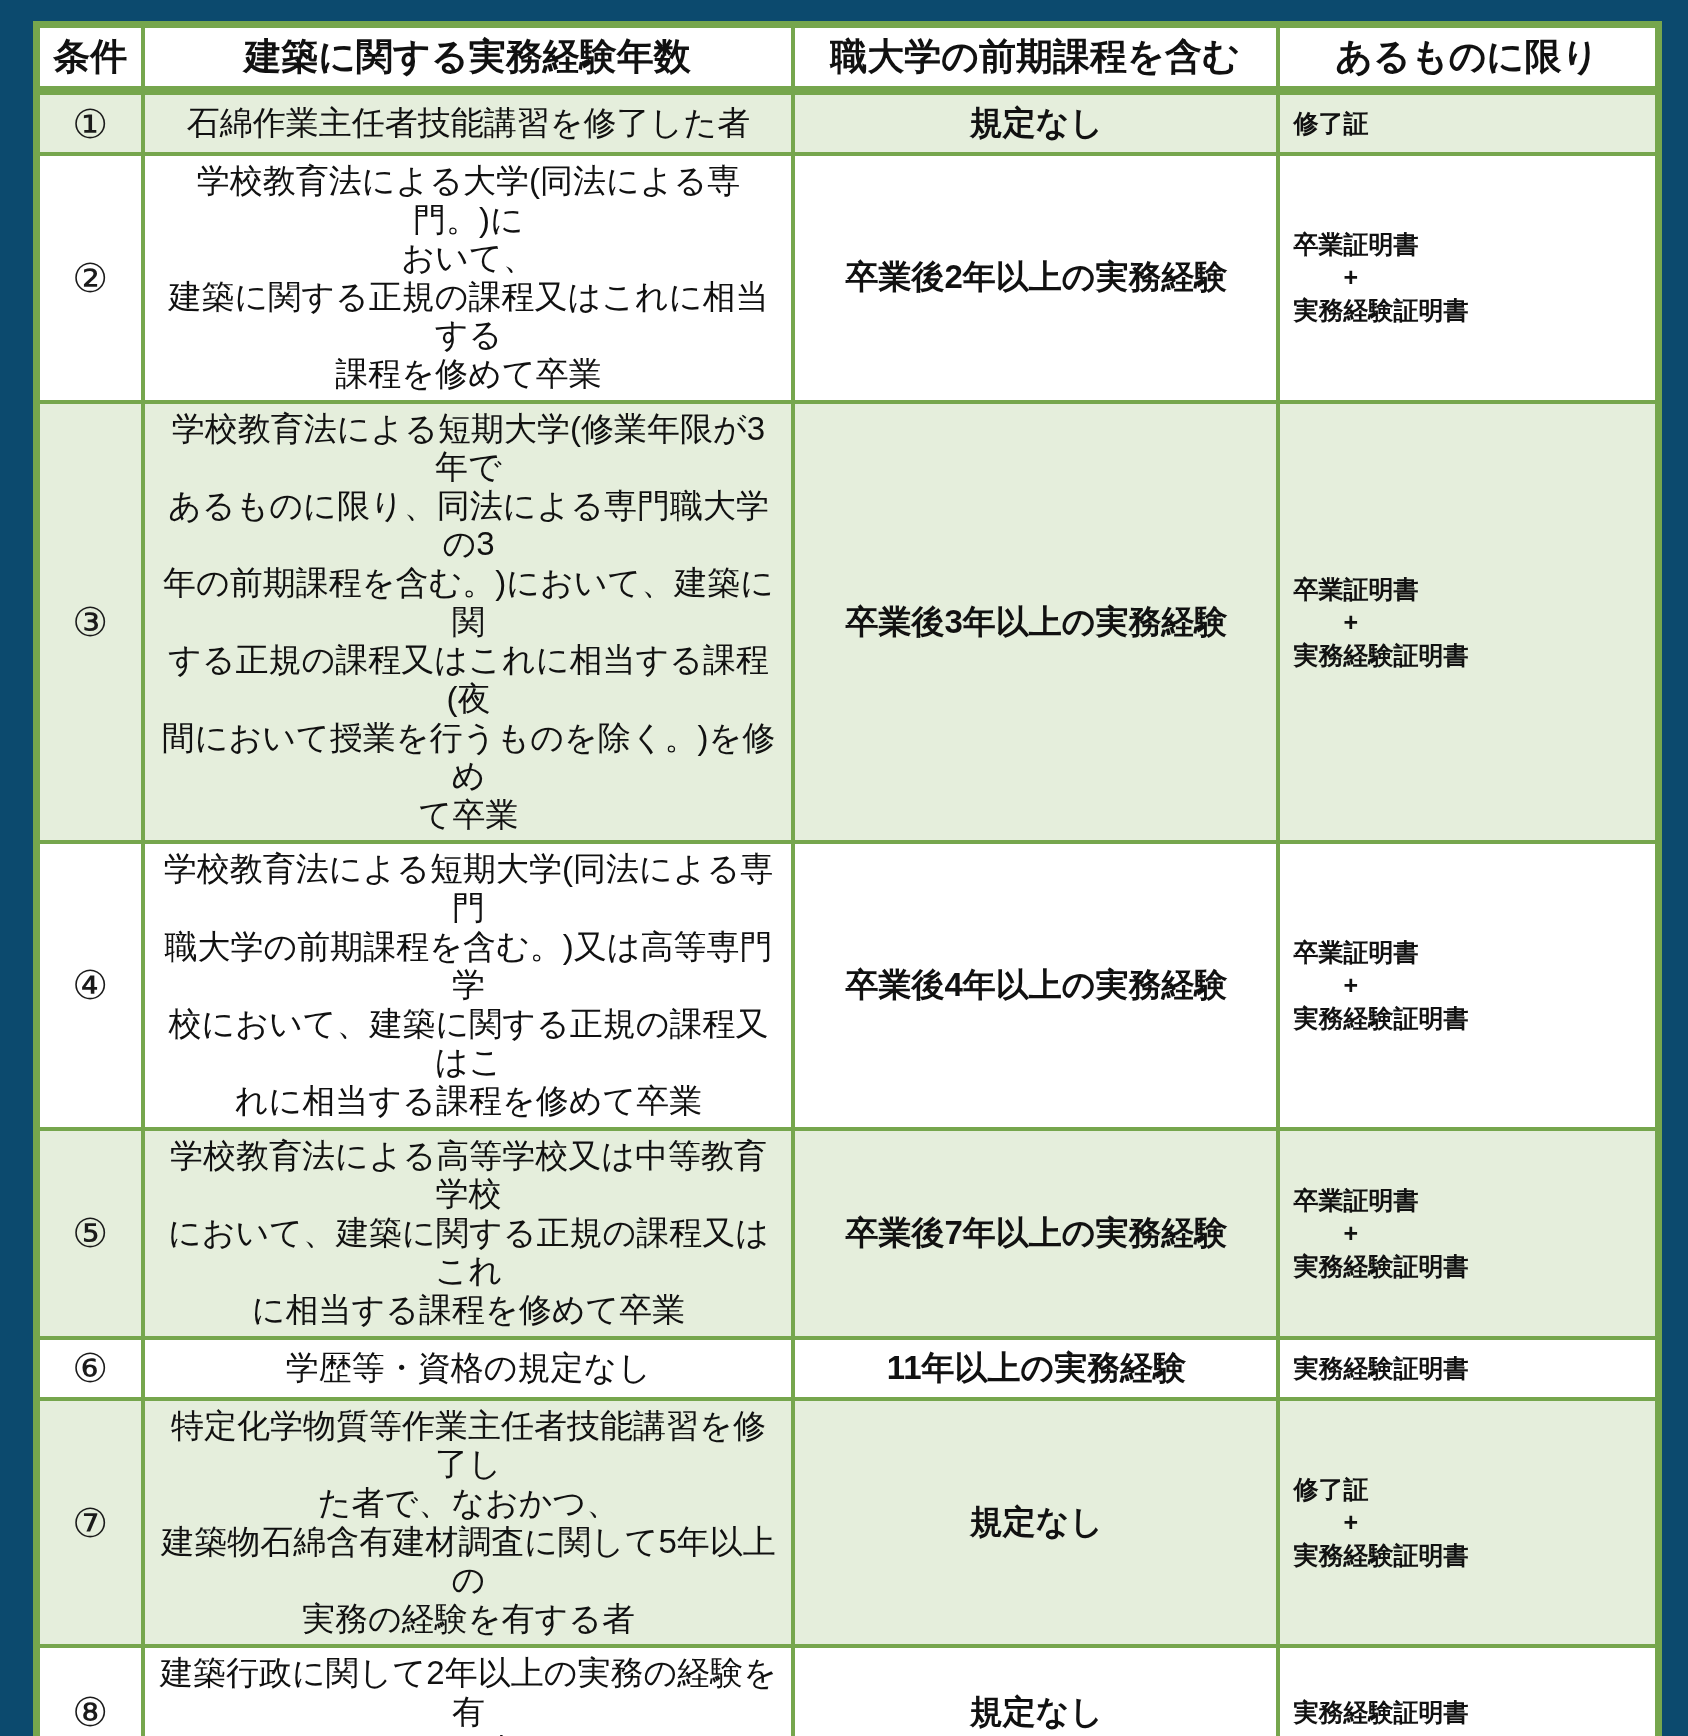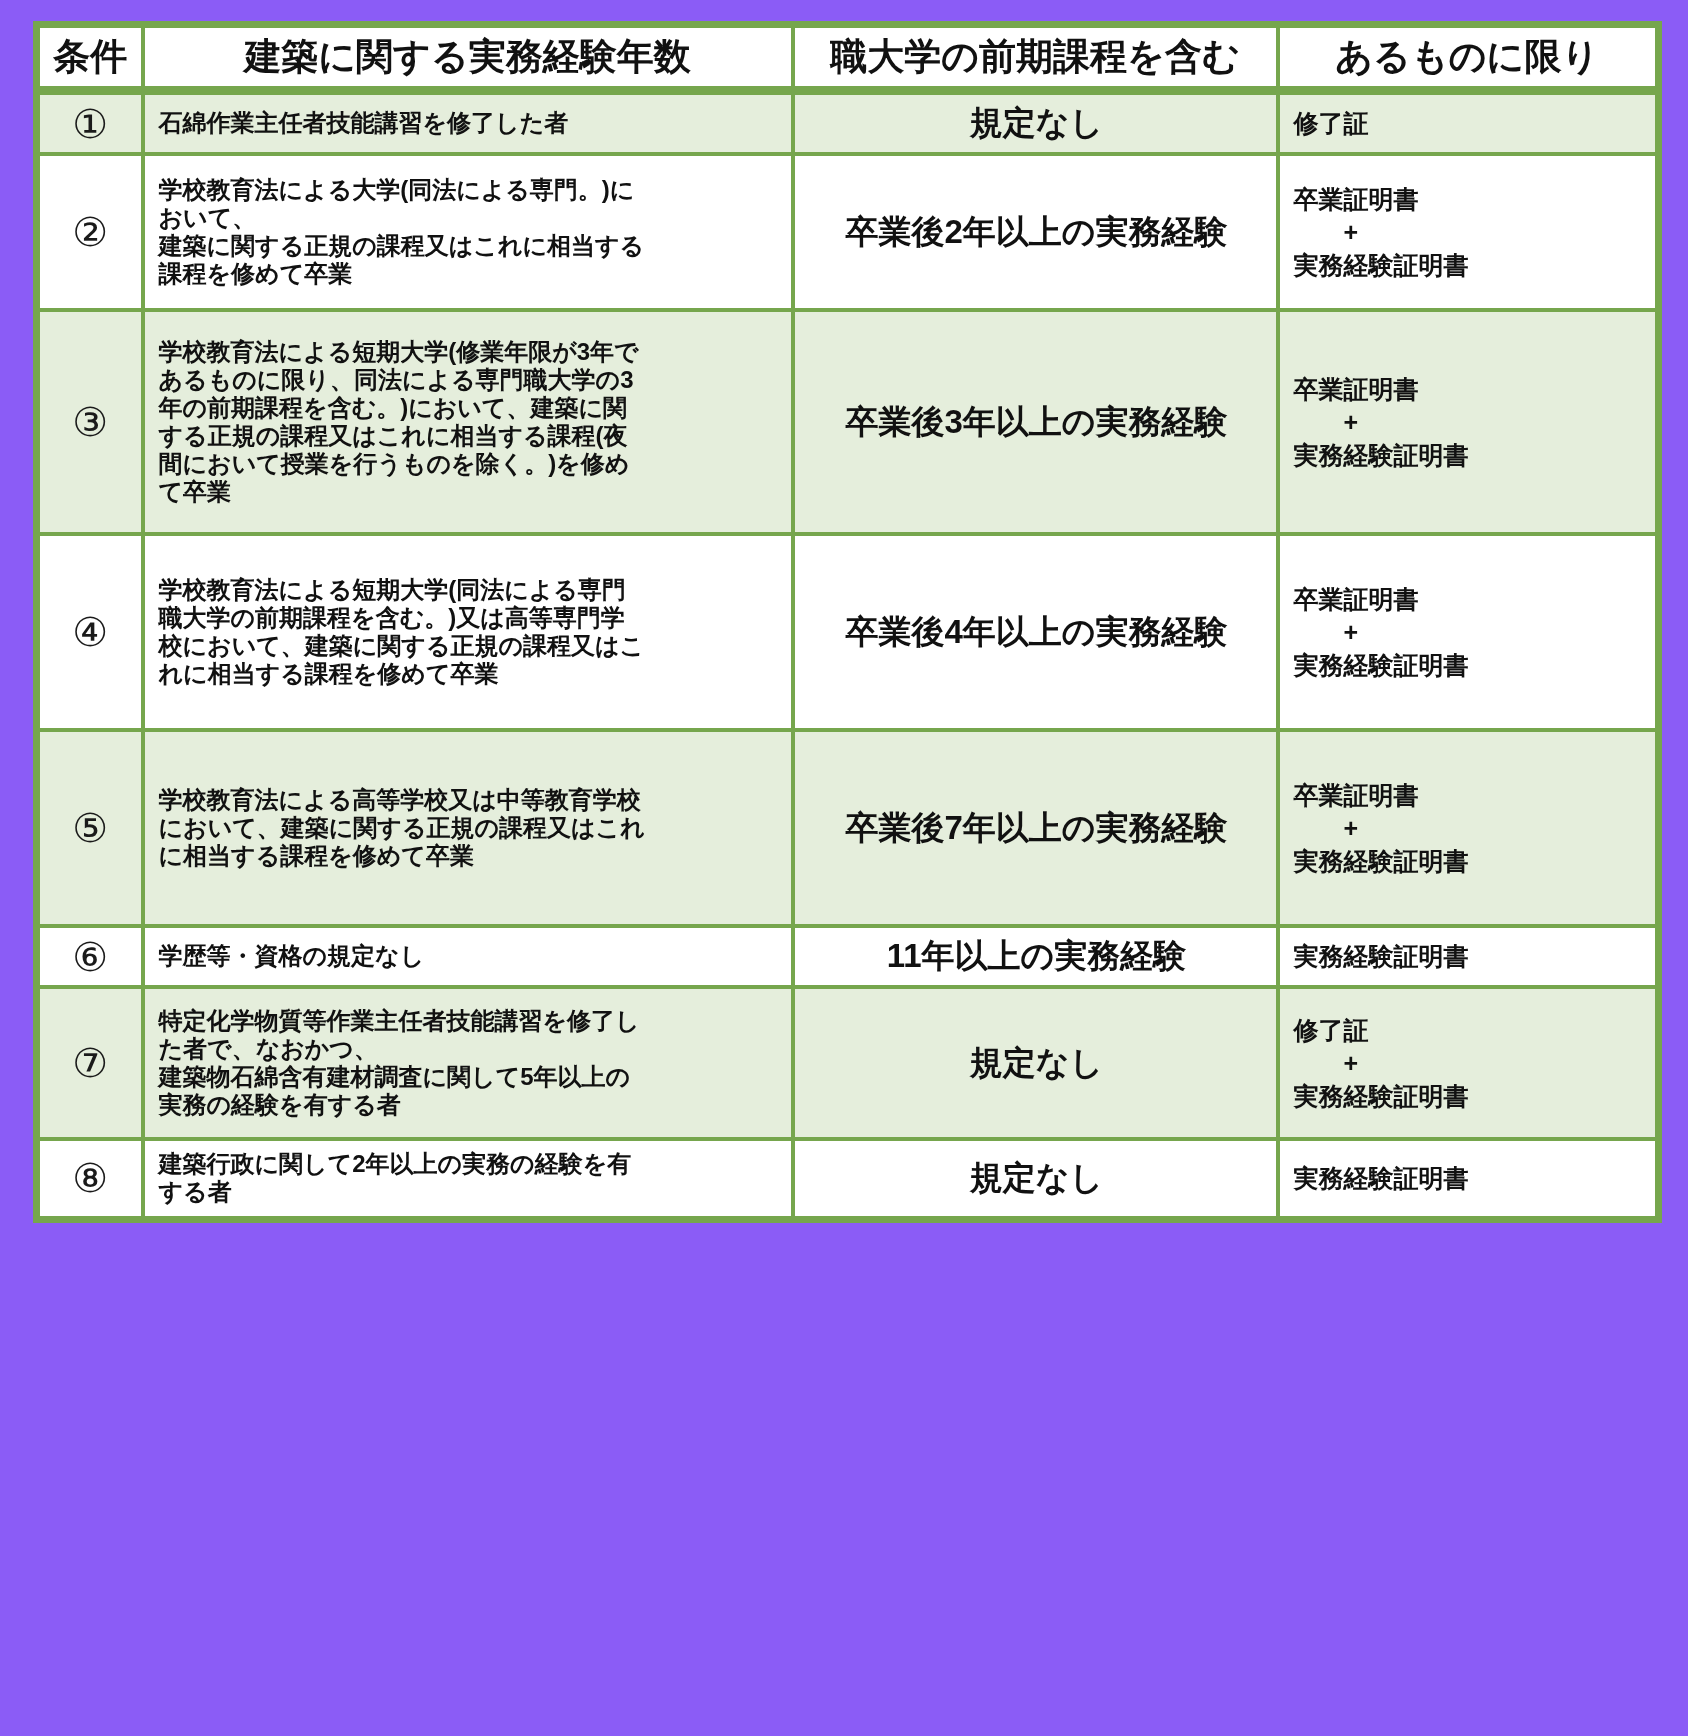--- a/index.html
+++ b/index.html
@@ -4,21 +4,21 @@
 <style>
   html, body {
     margin: 0;
     padding: 0;
     background: #ffffff;
     width: 1688px;
   }
   .page {
     width: 1688px;
     height: 1736px;
-    background: #8b5cf6;
+    background: #0c4a6e;
     overflow: hidden;
   }
   table.req-table {
     border-collapse: collapse;
     table-layout: fixed;
     width: 1622px;
     margin: 21px 0 0 33px;
     border: 7px solid #76a64d;
     box-shadow: inset 0 0 0 2px #b9d49c;
     font-family: "Liberation Sans", "DejaVu Sans", sans-serif;
@@ -43,26 +43,26 @@
   }
   tbody tr:nth-child(odd) td { background: #e5eedc; }
   tbody tr:nth-child(even) td { background: #ffffff; }
   td.c-num {
     text-align: center;
     font-size: 40px;
     font-weight: 400;
     color: #1a1a1a;
   }
   td.c-cond {
-    font-size: 24px;
-    font-weight: 700;
+    font-size: 33px;
+    font-weight: 400;
     line-height: 1.17;
     padding: 6px 12px 6px 14px;
     white-space: pre-line;
-    text-align: left;
+    text-align: center;
   }
   td.c-exp {
     font-size: 33px;
     font-weight: 700;
     padding: 6px 10px 6px 13px;
     white-space: pre-line;
     text-align: center;
   }
   td.c-docs {
     font-size: 25px;

